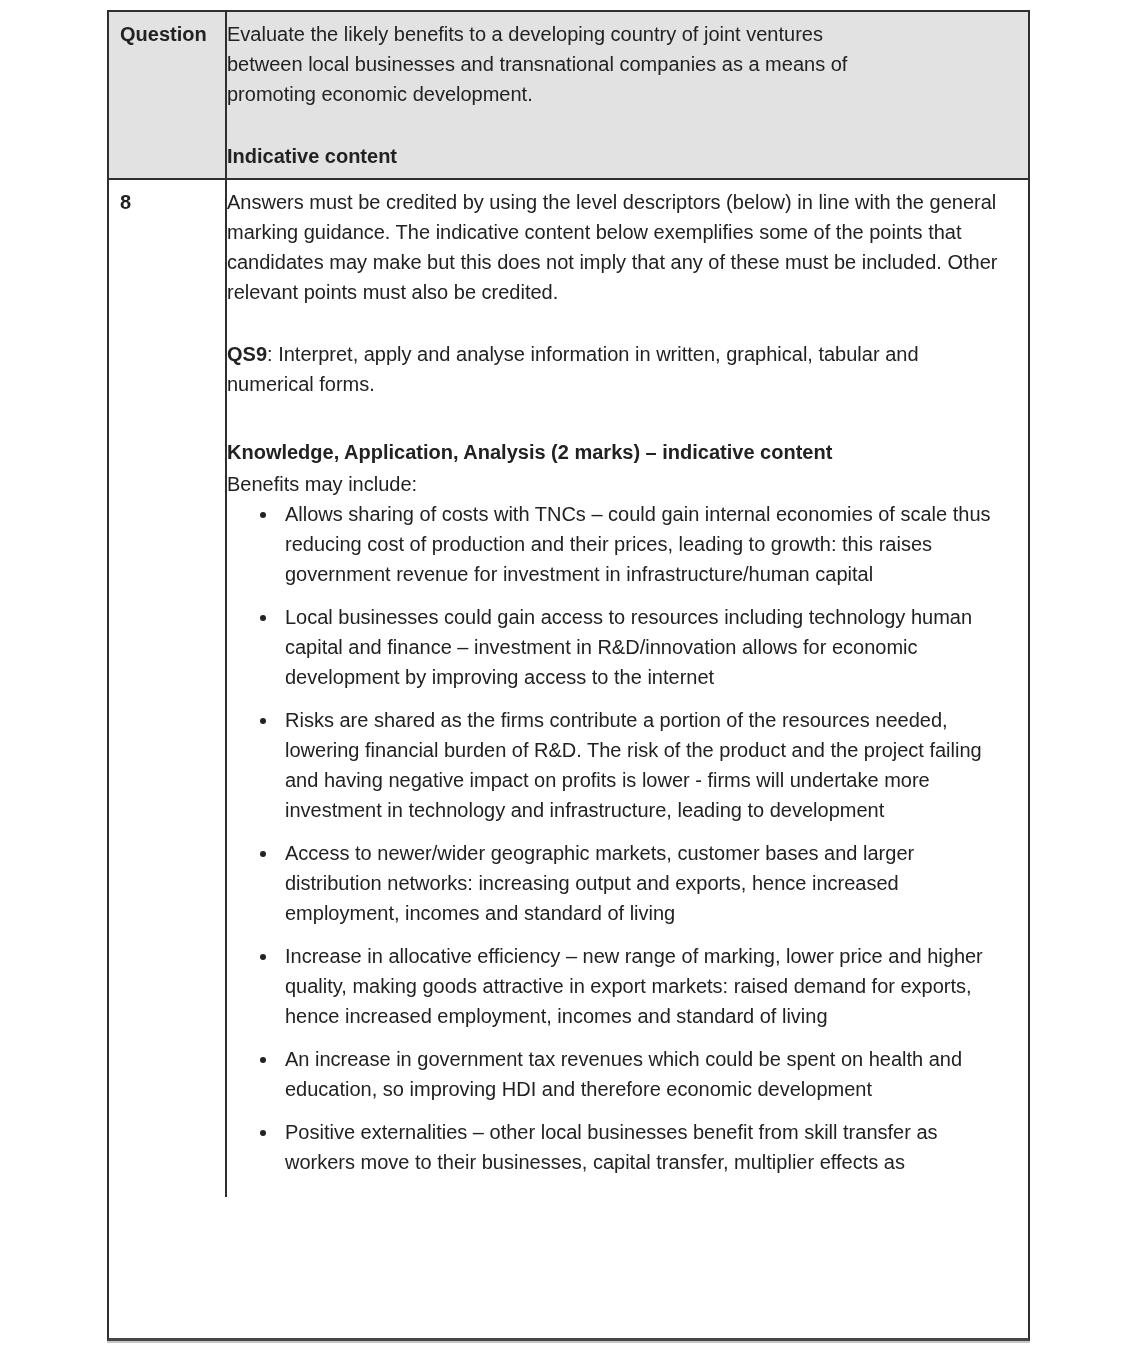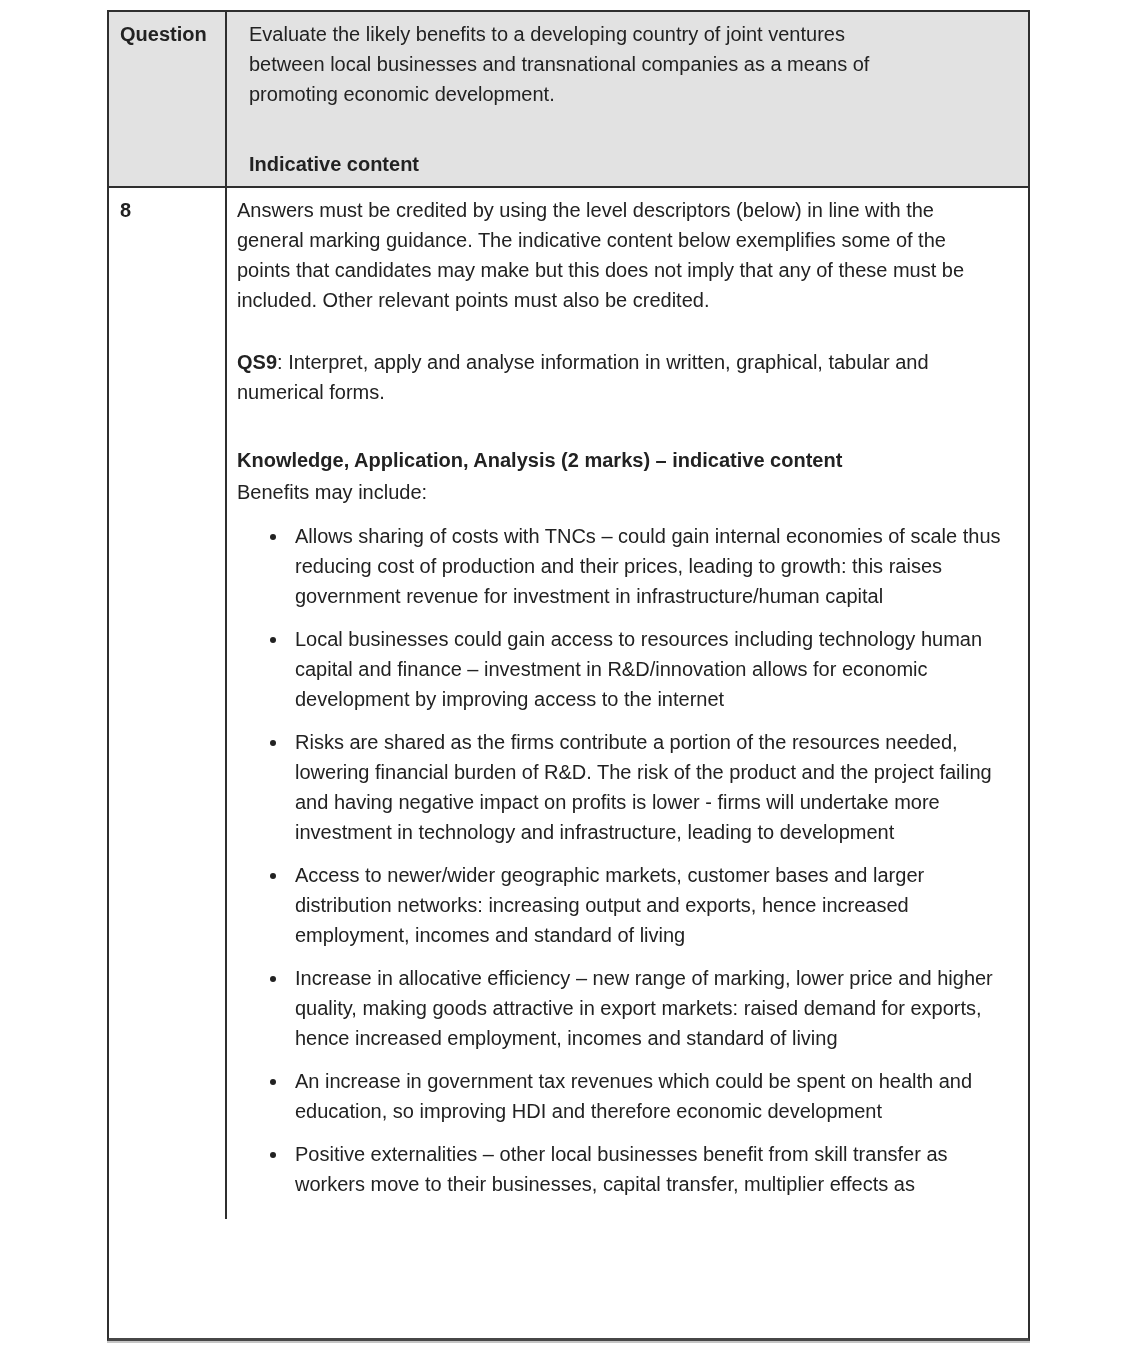--- a/index.html
+++ b/index.html
@@ -28,51 +28,50 @@
     box-shadow: 0 2px 0 rgba(150,150,150,.55);
     overflow: hidden;
     font-size: 20px;
     line-height: 30px;
   }
   .row { display: flex; width: 100%; }
   .header-row {
     background: #e2e2e2;
     border-bottom: 2px solid #2f2f2f;
     min-height: 158px;
-    gap: 12px;
   }
   .body-row { background: #ffffff; flex: 1; }
   .cell-left {
     width: 118px;
     min-width: 118px;
     border-right: 2px solid #2f2f2f;
     padding: 7px 8px 7px 11px;
     font-weight: bold;
   }
   .cell-right {
     flex: 1;
-    padding: 7px 24px 7px 10px;
+    padding: 7px 24px 7px 0;
   }
   .bold { font-weight: bold; }
   .question-text { max-width: 660px; }
-  .indicative-label { margin-top: 40px; }
+  .indicative-label { margin-top: 32px; }
   .guidance-para { margin-top: 0; }
   .qs-para { margin-top: 32px; }
   .kaa-heading { margin-top: 38px; }
   ul.bullets {
     list-style: disc;
     margin: 0;
     padding-left: 52px;
   }
   ul.understanding { margin-top: 32px; margin-bottom: 4px; }
   ul.bullets li {
     margin-bottom: 13px;
     padding-left: 6px;
   }
-  .benefits-intro { margin-top: 2px; margin-bottom: 14px; }
+  .benefits-intro { margin-top: 2px; }
 </style>
 </head>
 <body>
 
 <div class="page">
   <div class="mtable">
 
     <div class="row header-row">
       <div class="cell-left">Question</div>
       <div class="cell-right">

